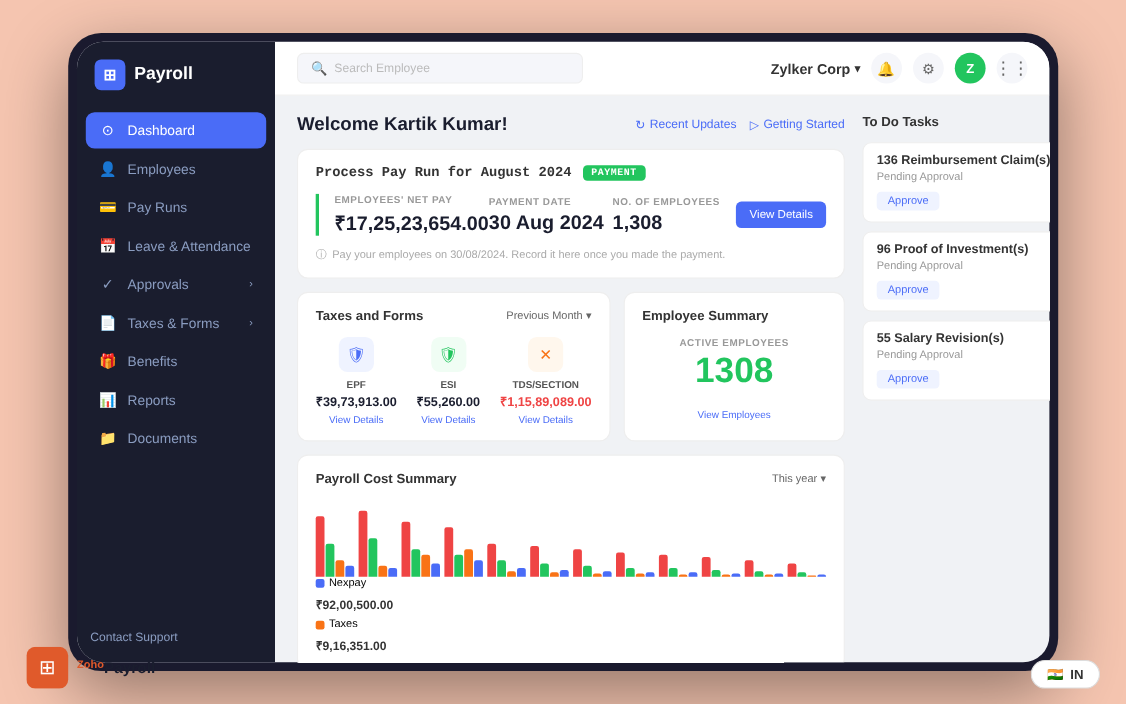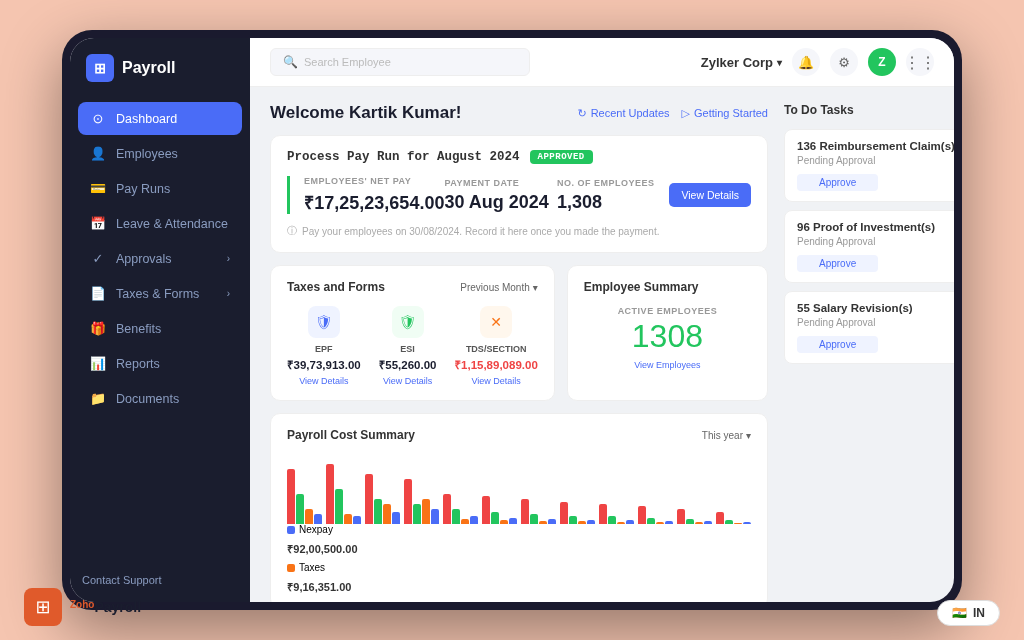--- a/index.html
+++ b/index.html
@@ -331,25 +331,25 @@
       font-size: 9px;
       color: #999;
       text-align: center;
       font-weight: 600;
       letter-spacing: 0.5px;
       text-transform: uppercase;
       margin-bottom: 4px;
     }
     .emp-count {
       font-size: 32px;
-      font-weight: 400;
+      font-weight: 700;
       color: #22c55e;
       text-align: center;
       line-height: 1;
-      margin-bottom: 8px;
+      margin-bottom: 20px;
     }
     .view-emp-link {
       text-align: center;
       font-size: 9px;
       color: #4a6cf7;
       cursor: pointer;
     }
     
     .cost-card {
       background: white;
@@ -406,21 +406,21 @@
     .todo-status {
       font-size: 10px;
       color: #999;
       margin-bottom: 6px;
     }
     .approve-btn {
       background: #eff3ff;
       color: #4a6cf7;
       border: none;
       border-radius: 4px;
-      padding: 3px 22px;
+      padding: 3px 10px;
       font-size: 10px;
       cursor: pointer;
       font-weight: 500;
     }
     .zoho-payroll-text {
       display: flex;
     }
     .zoho-text { font-size: 10px; color: #e05a2b; font-weight: 700; }
     .payroll-text { font-size: 14px; font-weight: 800; color: #1a1d2e; }
     .country-badge {
@@ -523,21 +523,21 @@
               <div class="header-action-btn">
                 <span>▷</span>
                 <span>Getting Started</span>
               </div>
             </div>
           </div>
 
           <div class="payrun-card">
             <div class="payrun-header">
               <span class="payrun-title">Process Pay Run for August 2024</span>
-              <span class="approved-badge">APPROVED</span>
+              <span class="approved-badge">PAYMENT</span>
             </div>
             <div class="payrun-stats">
               <div class="stat-item">
                 <div class="stat-label">EMPLOYEES' NET PAY</div>
                 <div class="stat-value">₹17,25,23,654.00</div>
               </div>
               <div class="stat-item">
                 <div class="stat-label">PAYMENT DATE</div>
                 <div class="stat-value">30 Aug 2024</div>
               </div>

